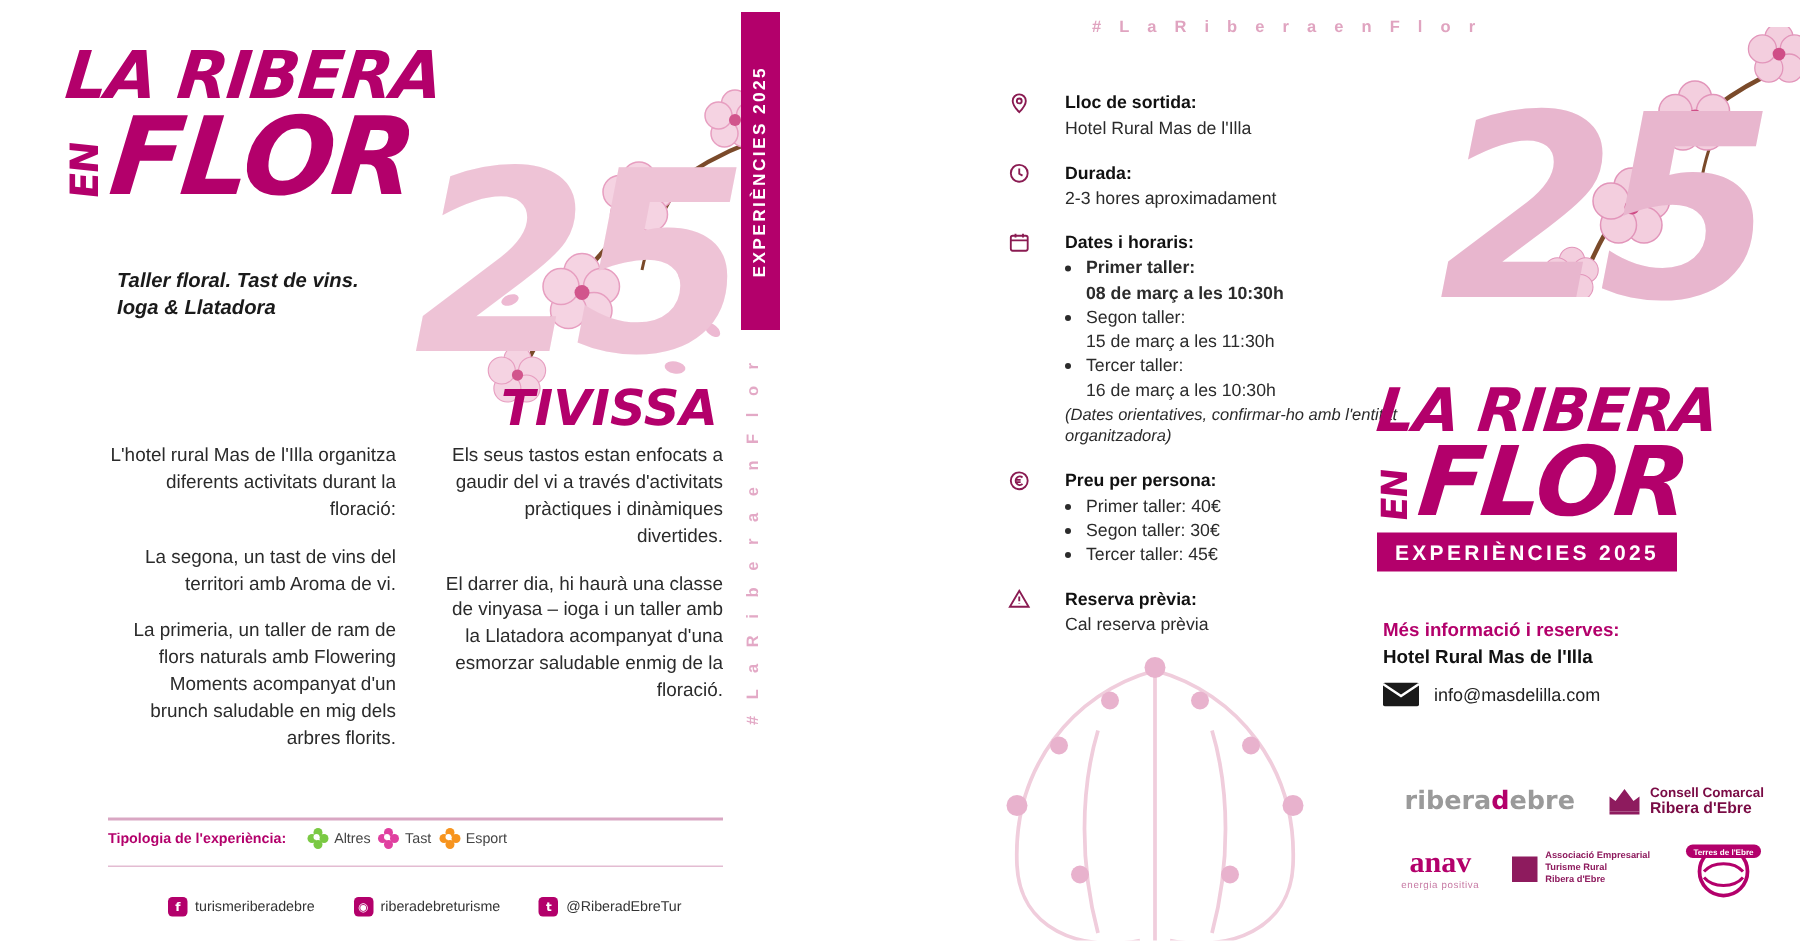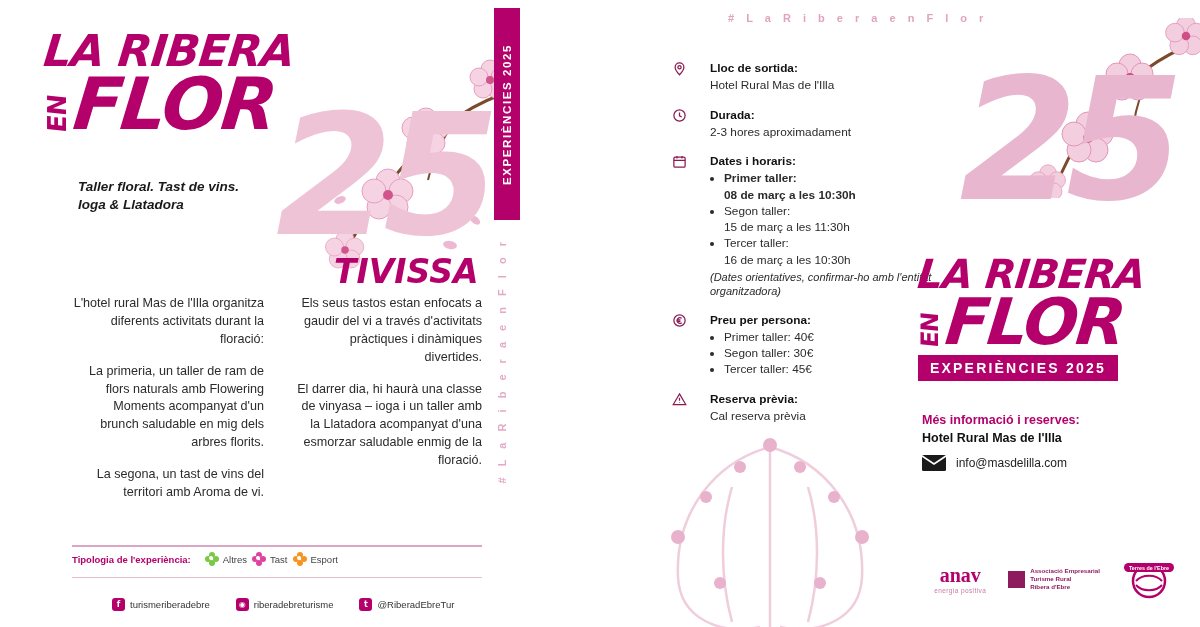--- a/index.html
+++ b/index.html
@@ -294,22 +294,22 @@
     <div class="vbar">
       <span>EXPERIÈNCIES 2025</span>
     </div>
     <div class="vhash"># L a R i b e r a e n F l o r</div>
 
     <div class="tivissa">TIVISSA</div>
 
     <div class="cols">
       <div class="col">
         <p>L'hotel rural Mas de l'Illa organitza diferents activitats durant la floració:</p>
+        <p>La segona, un tast de vins del territori amb Aroma de vi.</p>
         <p>La primeria, un taller de ram de flors naturals amb Flowering Moments acompanyat d'un brunch saludable en mig dels arbres florits.</p>
-        <p>La segona, un tast de vins del territori amb Aroma de vi.</p>
       </div>
       <div class="col">
         <p>Els seus tastos estan enfocats a gaudir del vi a través d'activitats pràctiques i dinàmiques divertides.</p>
         <p>El darrer dia, hi haurà una classe de vinyasa – ioga i un taller amb la Llatadora acompanyat d'una esmorzar saludable enmig de la floració.</p>
       </div>
     </div>
 
     <div class="tipologia-rule"></div>
     <div class="tipologia-rule2"></div>
 
@@ -530,20 +530,37 @@
         <svg width="24" height="16" viewBox="0 0 24 16" fill="#1a1a1a">
             <rect x="0" y="0" width="24" height="16" rx="1.5"></rect>
             <path d="M0 1l12 8 12-8" stroke="#fff" stroke-width="1.6" fill="none"></path>
           </svg>
       </span>
       <span>info@masdelilla.com</span>
     </div>
 
     <div class="logos">
       <div class="logos-row">
+        <div class="lg-riberadebre">
+          <span>ribera</span><b>d</b><span>ebre</span>
+        </div>
+        <div class="lg-consell">
+          <span class="crown">
+            <svg width="22" height="20" viewBox="0 0 22 20" fill="#8e1b5e">
+                <path d="M1 7l4 3 6-8 6 8 4-3v10H1z"></path>
+                <rect x="1" y="17" width="20" height="2"></rect>
+              </svg>
+          </span>
+          <span class="lg-consell-txt">
+            <span>Consell Comarcal</span><br>
+            <span class="l2">Ribera d'Ebre</span>
+          </span>
+        </div>
+      </div>
+      <div class="logos-row">
         <div class="lg-anav">
           <div class="n"><span>anav</span></div>
           <div class="s">energia positiva</div>
         </div>
         <div class="lg-assoc">
           <span class="sq"></span>
           <span class="lg-assoc-txt">
             <span>Associació Empresarial</span><br>
             <span>Turisme Rural</span><br>
             <span>Ribera d'Ebre</span>

